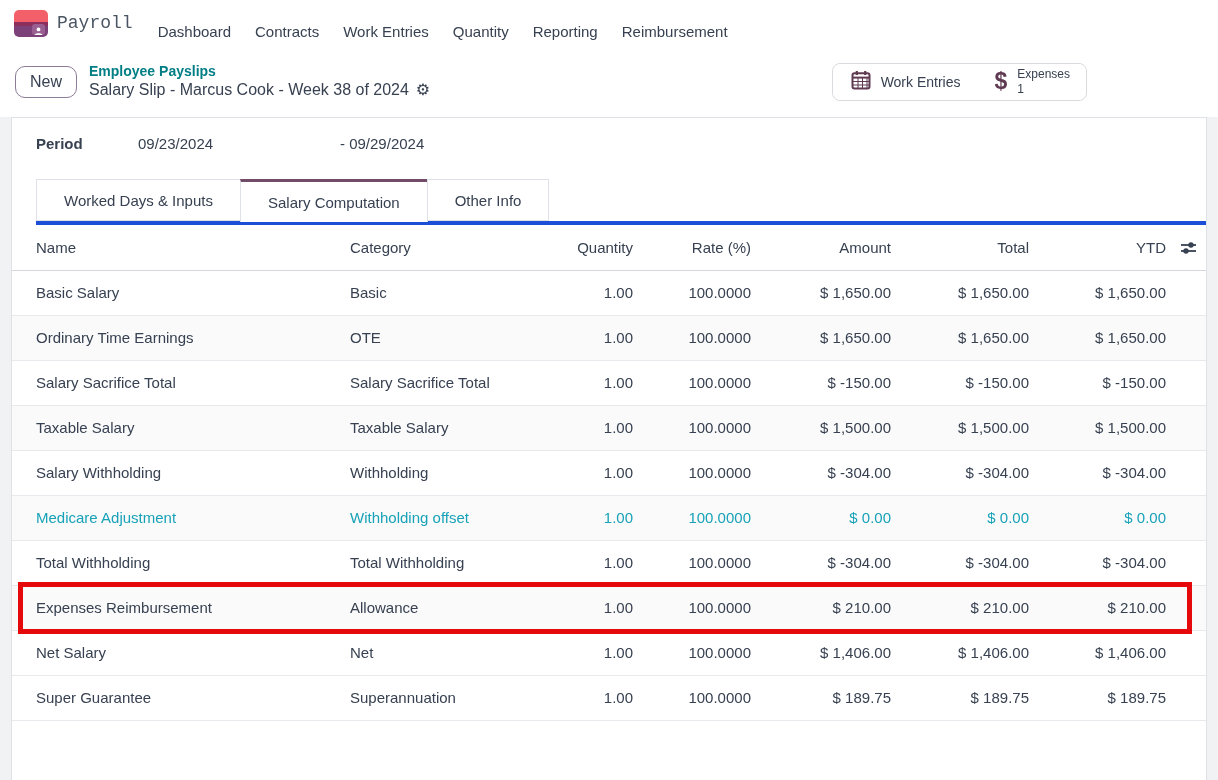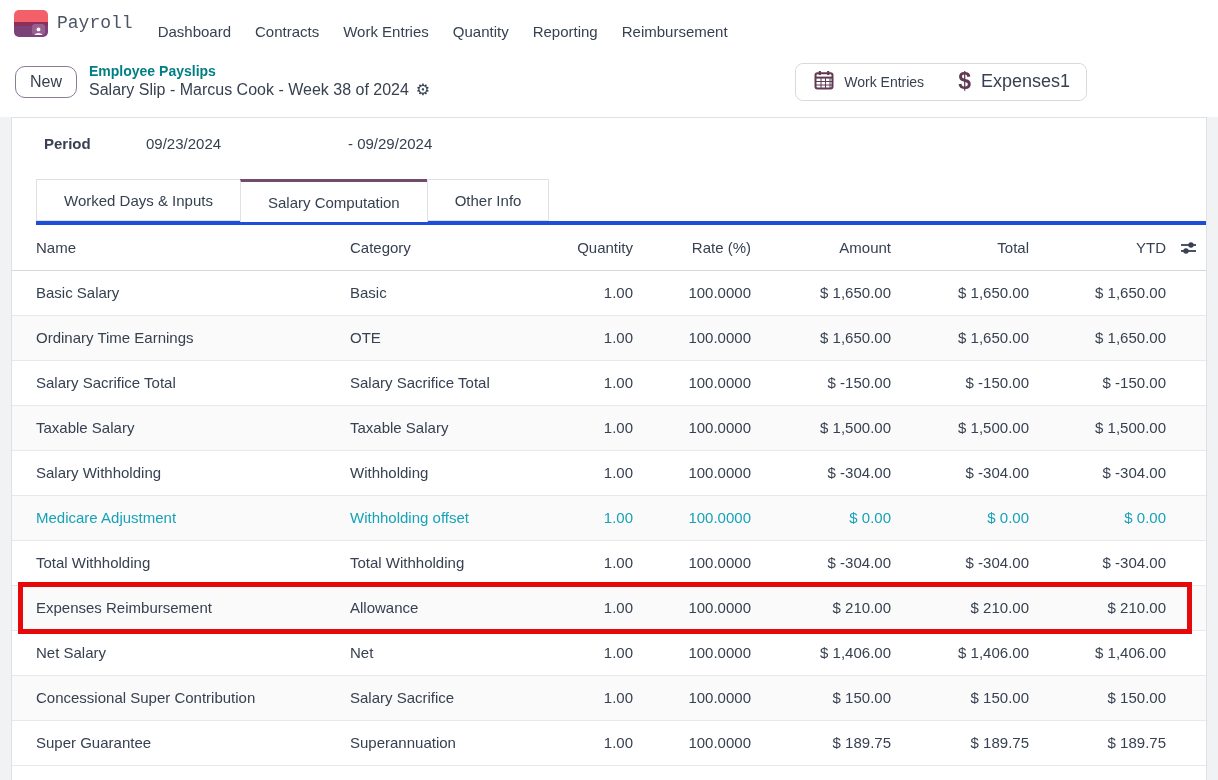--- a/index.html
+++ b/index.html
@@ -57,27 +57,27 @@
     display: flex; margin-right: 131px; border: 1px solid #d8dadd; border-radius: 8px;
     background: #fff;
   }
   .btn-group button {
     font-family: inherit; display: flex; align-items: center; gap: 10px;
     background: #fff; border: none; cursor: pointer; height: 36px; color: #374151;
   }
   .btn-we { padding: 0 18px; font-size: 14px; border-radius: 8px 0 0 8px; }
   .btn-exp { padding: 0 16px; border-left: 1px solid #d8dadd; border-radius: 0 8px 8px 0; }
   .dollar { font-size: 23px; font-weight: 700; color: #5f3a52; }
-  .stack { display: flex; flex-direction: row; align-items: flex-start; line-height: 1.2; font-size: 18px; }
+  .stack { display: flex; flex-direction: column; align-items: flex-start; line-height: 1.2; font-size: 12px; }
 
   
   .content { position: relative; height: 663px; background: #f1f2f4; padding: 0 11px; }
   .sheet { background: #fff; border: 1px solid #dee2e6; border-bottom: none; height: 100%; }
 
-  .period-row { display: flex; align-items: baseline; padding: 17px 0 0 32px; font-size: 15px; }
+  .period-row { display: flex; align-items: baseline; padding: 17px 0 0 24px; font-size: 15px; }
   .period-label { font-weight: 700; width: 102px; }
   .period-start { width: 202px; cursor: text; }
   .period-end-wrap { cursor: text; }
 
   
   .tabs { display: flex; margin: 27px 0 0 24px; border-bottom: 4px solid #1d4ed8; height: 46px; }
   .tab {
     display: flex; align-items: center; padding: 0 27px; font-size: 15px; color: #374151;
     border: 1px solid #dee2e6; background: #fff; cursor: pointer; white-space: nowrap;
   }
@@ -305,30 +305,20 @@
             <tr>
               <td class="name-cell">Net Salary</td>
               <td>Net</td>
               <td class="num">1.00</td>
               <td class="num">100.0000</td>
               <td class="num">$ 1,406.00</td>
               <td class="num">$ 1,406.00</td>
               <td class="num">$ 1,406.00</td>
               <td></td>
             </tr>
-            <tr class="striped">
-              <td class="name-cell">Concessional Super Contribution</td>
-              <td>Salary Sacrifice</td>
-              <td class="num">1.00</td>
-              <td class="num">100.0000</td>
-              <td class="num">$ 150.00</td>
-              <td class="num">$ 150.00</td>
-              <td class="num">$ 150.00</td>
-              <td></td>
-            </tr>
             <tr>
               <td class="name-cell">Super Guarantee</td>
               <td>Superannuation</td>
               <td class="num">1.00</td>
               <td class="num">100.0000</td>
               <td class="num">$ 189.75</td>
               <td class="num">$ 189.75</td>
               <td class="num">$ 189.75</td>
               <td></td>
             </tr>

